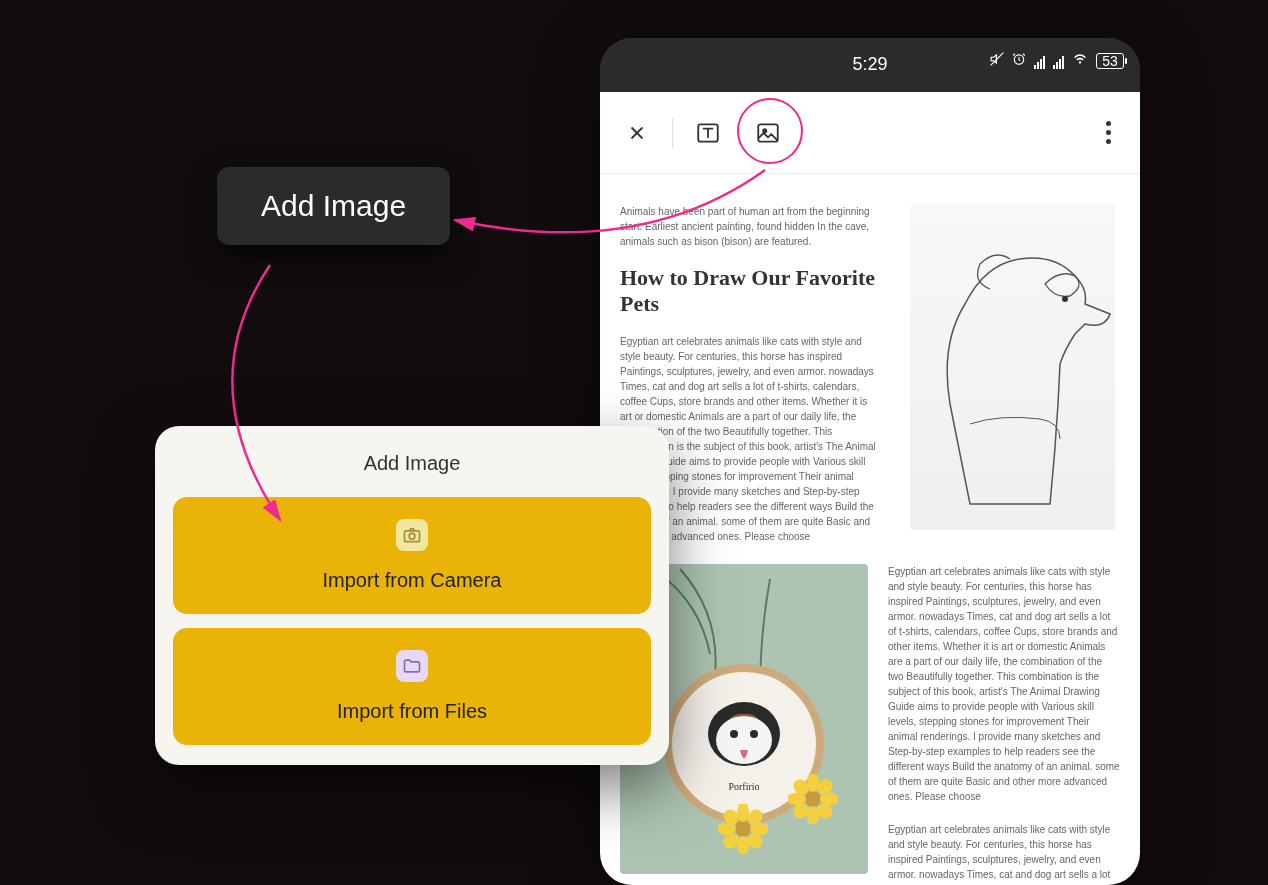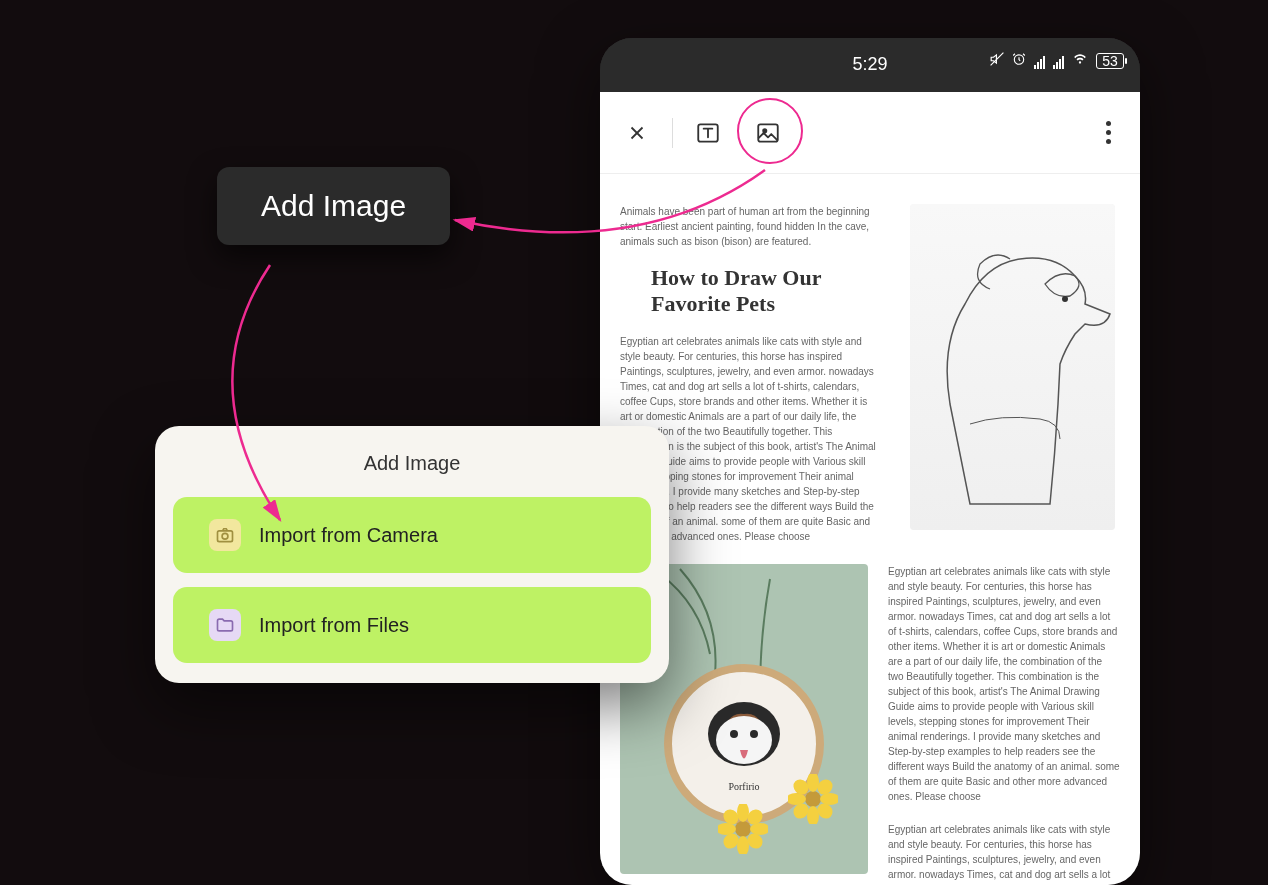--- a/index.html
+++ b/index.html
@@ -160,21 +160,20 @@
     .doc-left { flex: 1; }
     .doc-right { width: 210px; }
     .doc-intro { font-size: 10px; margin-bottom: 16px; color:#666;}
     .doc-title {
       font-family: Georgia, serif;
       font-size: 22px;
       font-weight: 700;
       color: #333;
       margin-bottom: 16px;
       line-height: 1.2;
-      margin-left: 31px;
     }
     .doc-body { font-size: 10px; color:#666;}
     .doc-image {
       width: 205px;
       height: 326px;
       background: #f5f5f5;
       border-radius: 4px;
       position:relative;
       overflow:hidden;
     }
@@ -245,27 +244,28 @@
       box-shadow: 0 24px 60px rgba(0,0,0,0.5);
     }
     .sheet-title {
       text-align: center;
       font-size: 20px;
       font-weight: 500;
       color: #333;
       margin-bottom: 22px;
     }
     .sheet-item {
-      background: #bef264;
+      background: #eab308;
       border-radius: 14px;
       padding: 22px 36px;
       display: flex;
       align-items: center;
       gap: 18px;
       margin-bottom: 14px;
+      flex-direction: column;
     }
     .sheet-item:last-child{margin-bottom:2px}
     .sheet-icon {
       width: 32px;
       height: 32px;
       border-radius: 8px;
       display:flex;
       align-items:center;
       justify-content:center;
     }

